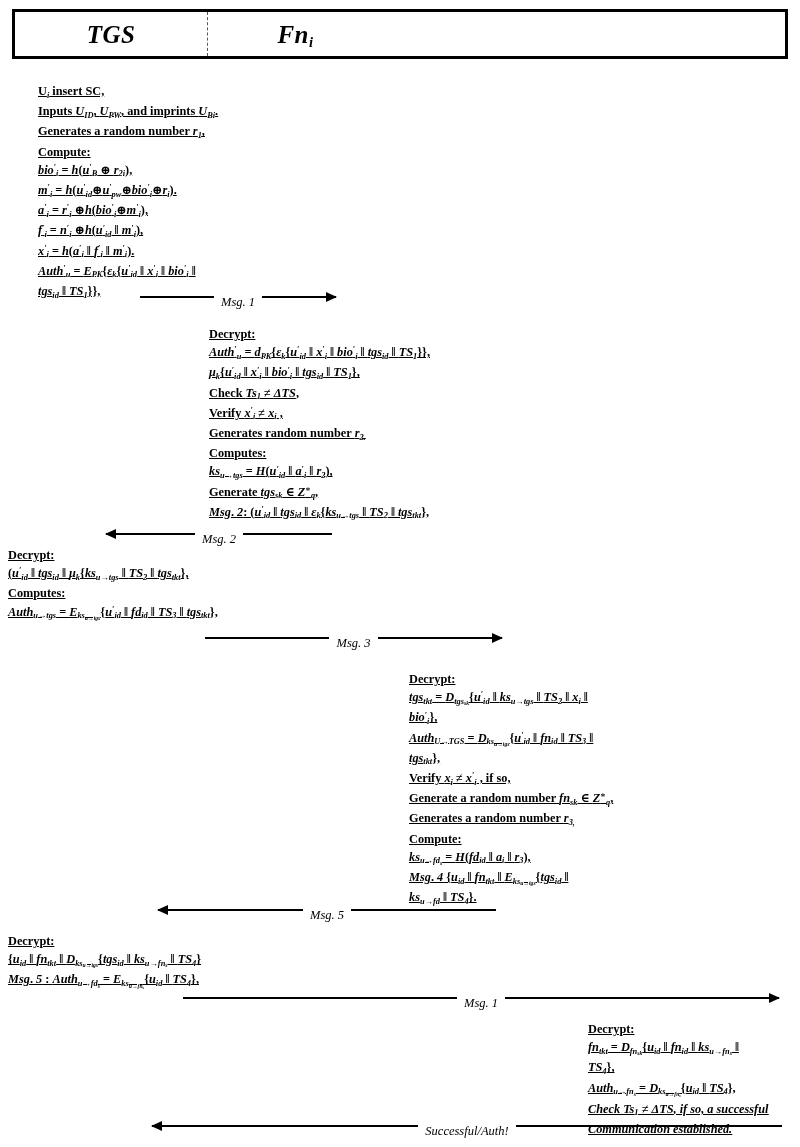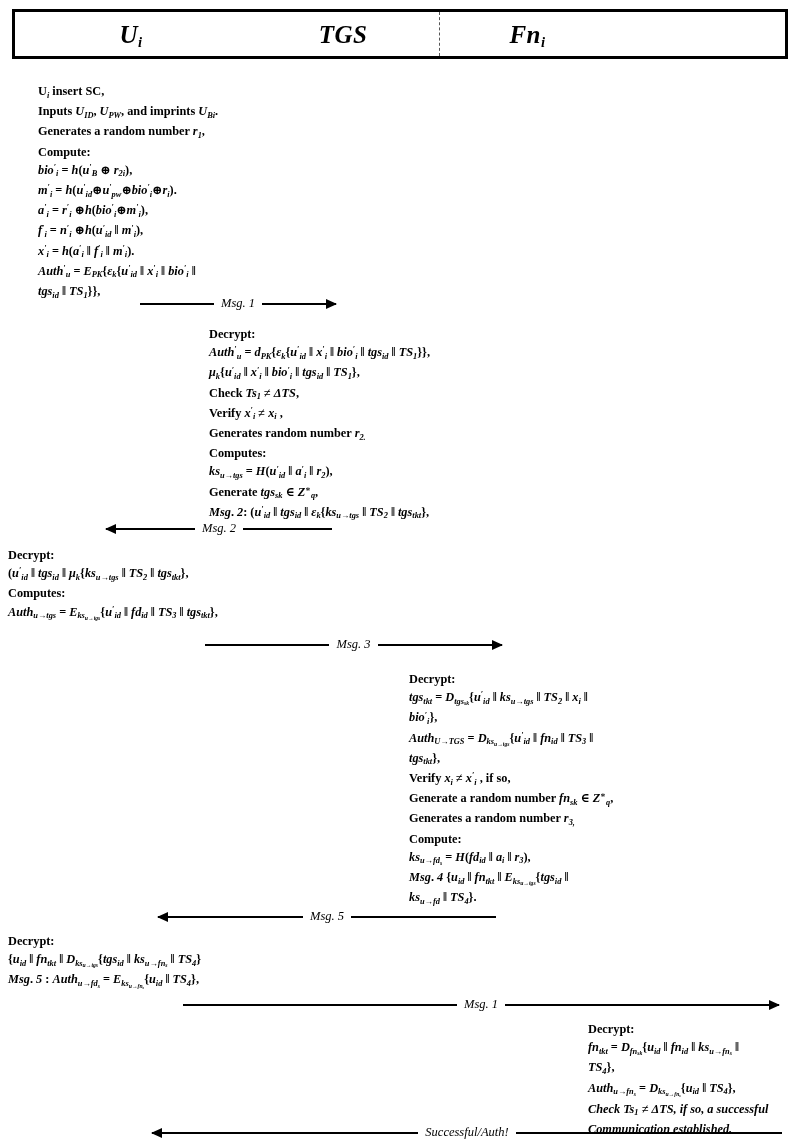--- a/index.html
+++ b/index.html
@@ -55,31 +55,31 @@
   
   .block {
     position: absolute;
     font-size: 12.3px;
     line-height: 18.2px;
     white-space: pre-wrap;
   }
   .block .line {
     white-space: nowrap;
   }
-  .b   { font-weight: bold; }
+  .b   { font-weight: bold; text-decoration: underline; }
   .bi  { font-weight: bold; font-style: italic; }
   .it  { font-style: italic; }
   sub  { font-size: 0.68em; vertical-align: baseline; position: relative; top: 0.3em; }
   sup  { font-size: 0.68em; vertical-align: baseline; position: relative; top: -0.45em; }
 
   
   .arrow-row {
     position: absolute;
     display: flex;
-    align-items: center;
+    align-items: flex-start;
     height: 16px;
   }
   .arrow-seg {
     height: 2px;
     background: #000;
     flex: 1 1 auto;
     position: relative;
   }
   .arrow-label {
     font-style: italic;
@@ -109,42 +109,39 @@
     width: 0; height: 0;
     border-right: 11px solid #000;
     border-top: 5px solid transparent;
     border-bottom: 5px solid transparent;
   }
 </style>
 </head>
 <body>
 
 <div id="participants-header">
-  <div class="participant-cell" style="width:232px">
-    <span class="participant-label">U<sub>i</sub></span>
-  </div>
   <div class="participant-cell" style="width:192px">
     <span class="participant-label">TGS</span>
   </div>
   <div class="participant-cell sep" style="width:176px">
     <span class="participant-label">Fn<sub>i</sub></span>
   </div>
 </div>
 
 <div class="block b" style="left:38px; top:82px; width:250px;"><div class="line">U<sub><i>i</i></sub> insert SC,</div><div class="line">Inputs <i>U<sub>ID</sub></i>, <i>U<sub>PW</sub></i>, and imprints <i>U<sub>Bi</sub></i>.</div><div class="line">Generates a random number <i>r<sub>1</sub></i>,</div><div class="line">Compute:</div><div class="line"><span class="bi">bio</span><span class="bi"><sup>′</sup><sub>i</sub></span> = <span class="bi">h</span>(<span class="bi">u<sup>′</sup><sub>B</sub></span> ⊕ <span class="bi">r<sub>2i</sub></span>),</div><div class="line"><span class="bi">m<sup>′</sup><sub>i</sub></span> = <span class="bi">h</span>(<span class="bi">u<sup>′</sup><sub>id</sub></span>⊕<span class="bi">u<sup>′</sup><sub>pw</sub></span>⊕<span class="bi">bio<sup>′</sup><sub>i</sub></span>⊕<span class="bi">r<sub>i</sub></span>).</div><div class="line"><span class="bi">a<sup>′</sup><sub>i</sub></span> = <span class="bi">r<sup>′</sup><sub>i</sub></span> ⊕<span class="bi">h</span>(<span class="bi">bio<sup>′</sup><sub>i</sub></span>⊕<span class="bi">m<sup>′</sup><sub>i</sub></span>),</div><div class="line"><span class="bi">f<sup>′</sup><sub>i</sub></span> = <span class="bi">n<sup>′</sup><sub>i</sub></span> ⊕<span class="bi">h</span>(<span class="bi">u<sup>′</sup><sub>id</sub></span> ‖ <span class="bi">m<sup>′</sup><sub>i</sub></span>),</div><div class="line"><span class="bi">x<sup>′</sup><sub>i</sub></span> = <span class="bi">h</span>(<span class="bi">a<sup>′</sup><sub>i</sub></span> ‖ <span class="bi">f<sup>′</sup><sub>i</sub></span> ‖ <span class="bi">m<sup>′</sup><sub>i</sub></span>).</div><div class="line"><span class="bi">Auth<sup>′</sup><sub>u</sub></span> = <span class="bi">E<sub>PK</sub></span>{<span class="bi">ε<sub>k</sub></span>{<span class="bi">u<sup>′</sup><sub>id</sub></span> ‖ <span class="bi">x<sup>′</sup><sub>i</sub></span> ‖ <span class="bi">bio<sup>′</sup><sub>i</sub></span> ‖</div><div class="line"><span class="bi">tgs<sub>id</sub></span> ‖ <span class="bi">TS<sub>1</sub></span>}},</div></div>
 
 <div class="arrow-row" style="left:140px; top:296px; width:196px;">
   <div class="arrow-seg"></div>
   <div class="arrow-label">Msg. 1</div>
   <div class="arrow-seg head-right"></div>
 </div>
 
 <div class="block b" style="left:209px; top:325px; width:320px;"><div class="line">Decrypt:</div><div class="line"><span class="bi">Auth<sup>′</sup><sub>u</sub></span> = <span class="bi">d<sub>PK</sub></span>{<span class="bi">ε<sub>k</sub></span>{<span class="bi">u<sup>′</sup><sub>id</sub></span> ‖ <span class="bi">x<sup>′</sup><sub>i</sub></span> ‖ <span class="bi">bio<sup>′</sup><sub>i</sub></span> ‖ <span class="bi">tgs<sub>id</sub></span> ‖ <span class="bi">TS<sub>1</sub></span>}},</div><div class="line"><span class="bi">μ<sub>k</sub></span>{<span class="bi">u<sup>′</sup><sub>id</sub></span> ‖ <span class="bi">x<sup>′</sup><sub>i</sub></span> ‖ <span class="bi">bio<sup>′</sup><sub>i</sub></span> ‖ <span class="bi">tgs<sub>id</sub></span> ‖ <span class="bi">TS<sub>1</sub></span>},</div><div class="line">Check <span class="bi">Ts<sub>1</sub></span> ≠ <span class="bi">ΔTS</span>,</div><div class="line">Verify <span class="bi">x<sup>′</sup><sub>i</sub></span> ≠ <span class="bi">x<sub>i</sub></span> ,</div><div class="line">Generates random number <i>r<sub>2.</sub></i></div><div class="line">Computes:</div><div class="line"><span class="bi">ks<sub>u→tgs</sub></span> = <span class="bi">H</span>(<span class="bi">u<sup>′</sup><sub>id</sub></span> ‖ <span class="bi">a<sup>′</sup><sub>i</sub></span> ‖ <span class="bi">r<sub>2</sub></span>),</div><div class="line">Generate  <span class="bi">tgs<sub>sk</sub></span> ∈ <span class="bi">Z<sup>∗</sup><sub>q</sub></span>,</div><div class="line"><span class="bi">Msg</span>. <span class="bi">2</span>: (<span class="bi">u<sup>′</sup><sub>id</sub></span> ‖ <span class="bi">tgs<sub>id</sub></span> ‖ <span class="bi">ε<sub>k</sub></span>{<span class="bi">ks<sub>u→tgs</sub></span> ‖ <span class="bi">TS<sub>2</sub></span> ‖ <span class="bi">tgs<sub>tkt</sub></span>},</div></div>
 
-<div class="arrow-row" style="left:106px; top:521px; width:226px;">
+<div class="arrow-row" style="left:106px; top:533px; width:226px;">
   <div class="arrow-seg head-left"></div>
   <div class="arrow-label">Msg. 2</div>
   <div class="arrow-seg"></div>
 </div>
 
 <div class="block b" style="left:8px; top:546px; width:330px;"><div class="line">Decrypt:</div><div class="line">(<span class="bi">u<sup>′</sup><sub>id</sub></span> ‖ <span class="bi">tgs<sub>id</sub></span> ‖ <span class="bi">μ<sub>k</sub></span>{<span class="bi">ks<sub>u→tgs</sub></span> ‖ <span class="bi">TS<sub>2</sub></span> ‖ <span class="bi">tgs<sub>tkt</sub></span>},</div><div class="line">Computes:</div><div class="line"><span class="bi">Auth<sub>u→tgs</sub></span> = <span class="bi">E<sub>ks<sub>u→tgs</sub></sub></span>{<span class="bi">u<sup>′</sup><sub>id</sub></span> ‖ <span class="bi">fd<sub>id</sub></span> ‖ <span class="bi">TS<sub>3</sub></span> ‖ <span class="bi">tgs<sub>tkt</sub></span>},</div></div>
 
 <div class="arrow-row" style="left:205px; top:637px; width:297px;">
   <div class="arrow-seg"></div>
   <div class="arrow-label">Msg. 3</div>

